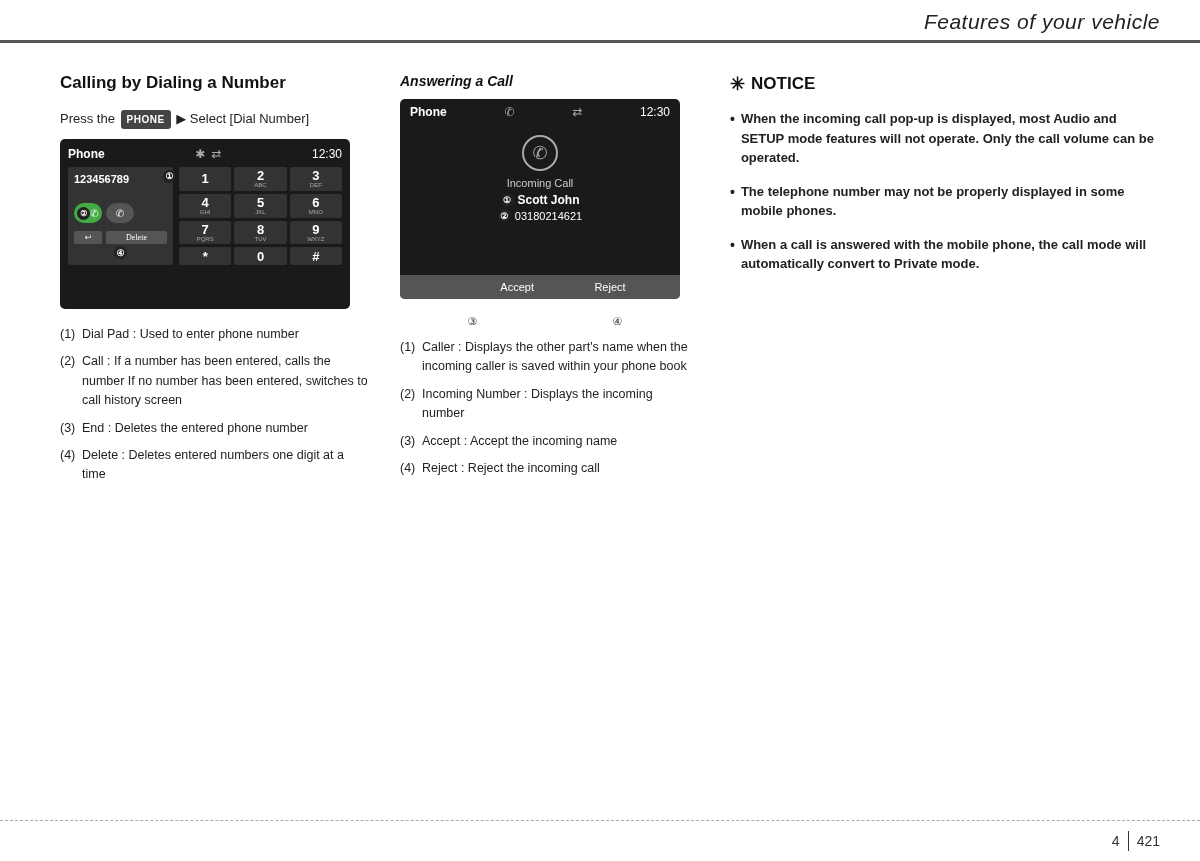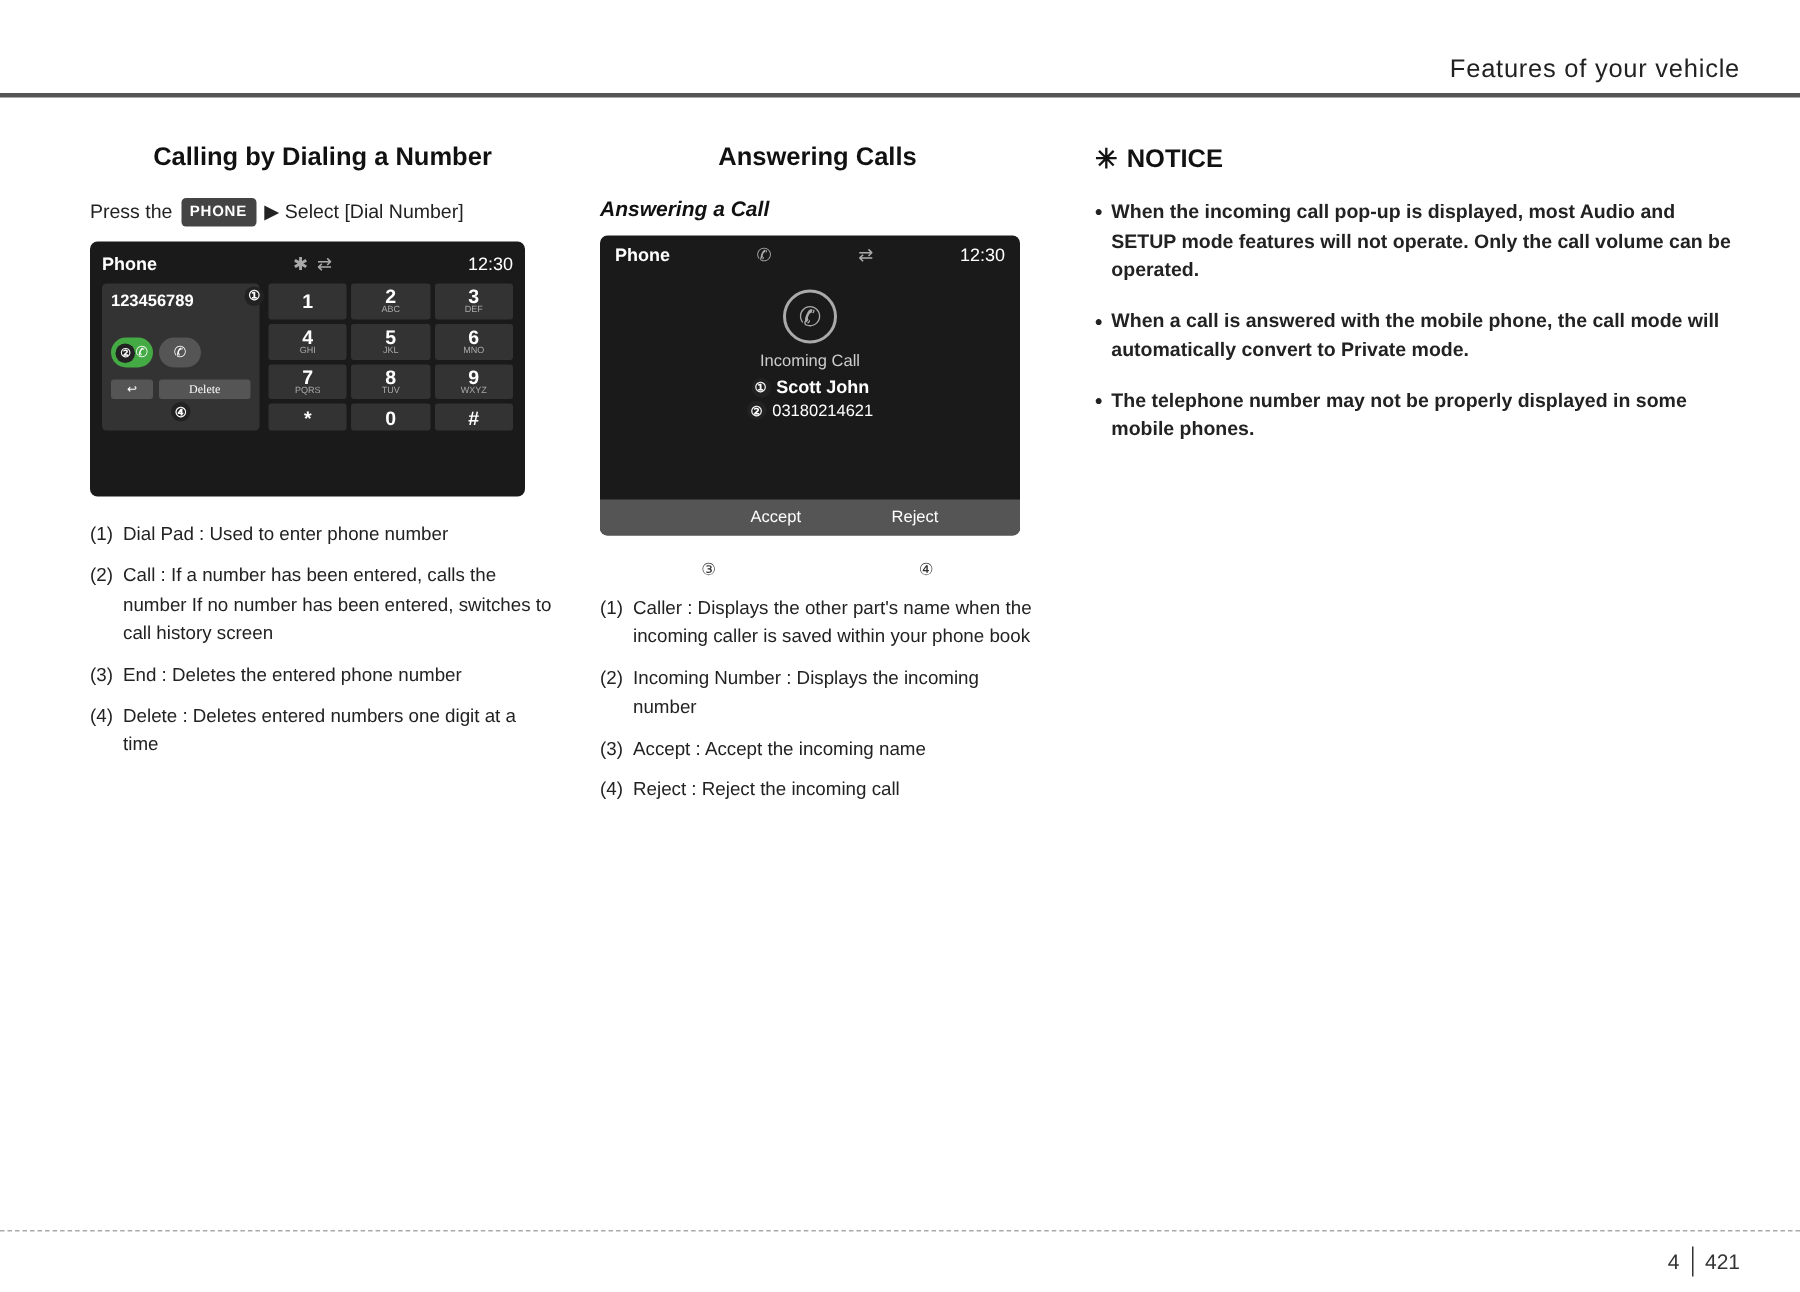--- a/index.html
+++ b/index.html
@@ -16,24 +16,24 @@
     .header {
       display: flex;
       justify-content: flex-end;
       align-items: center;
       padding: 10px 40px 0 40px;
       border-bottom: 3px solid #555;
       padding-bottom: 6px;
       margin-bottom: 0;
     }
     .header-title {
-      font-size: 17px;
+      font-size: 21px;
+      font-style: italic;
       color: #222;
       letter-spacing: 0.5px;
-      margin-top: 26px;
     }
 
     
     .main-content {
       display: flex;
       flex-direction: row;
       padding: 30px 40px 20px 60px;
       gap: 0;
     }
 
@@ -55,21 +55,20 @@
     .col-right {
       flex: 1;
       padding-left: 10px;
     }
 
     .section-title {
       font-size: 17px;
       font-weight: bold;
       margin-bottom: 16px;
       color: #111;
-      text-align: center;
     }
 
     
     .phone-key {
       display: inline-block;
       background: #444;
       color: #fff;
       font-size: 10px;
       font-weight: bold;
       padding: 2px 6px;
@@ -537,21 +536,20 @@
         <span>End : Deletes the entered phone number</span>
       </div>
       <div class="list-item">
         <span class="list-num">(4)</span>
         <span>Delete : Deletes entered numbers one digit at a time</span>
       </div>
     </div>
   </div>
 
   <div class="col-middle">
-    <div class="section-title">Answering Calls</div>
     <div class="answering-subtitle">Answering a Call</div>
 
     <div class="phone-screen-right">
       <div class="incoming-header">
         <span class="inc-phone-label">Phone</span>
         <span class="inc-icon">✆</span>
         <span class="inc-icon">⇄</span>
         <span class="inc-time">12:30</span>
       </div>
       <div class="incoming-body">
@@ -605,24 +603,24 @@
     <div class="notice-section">
       <div class="notice-title">
         <span class="notice-star">✳</span>
         <span>NOTICE</span>
       </div>
       <ul class="notice-bullets">
         <li class="notice-bullet">
           <span>When the incoming call pop-up is displayed, most Audio and SETUP mode features will not operate. Only the call volume can be operated.</span>
         </li>
         <li class="notice-bullet">
-          <span>When a call is answered with the mobile phone, the call mode will automatically convert to Private mode.</span>
+          <span>The telephone number may not be properly displayed in some mobile phones.</span>
         </li>
         <li class="notice-bullet">
-          <span>The telephone number may not be properly displayed in some mobile phones.</span>
+          <span>When a call is answered with the mobile phone, the call mode will automatically convert to Private mode.</span>
         </li>
       </ul>
     </div>
   </div>
 
 </div>
 
 <div class="footer">
   <div class="page-num">
     <span>4</span>

